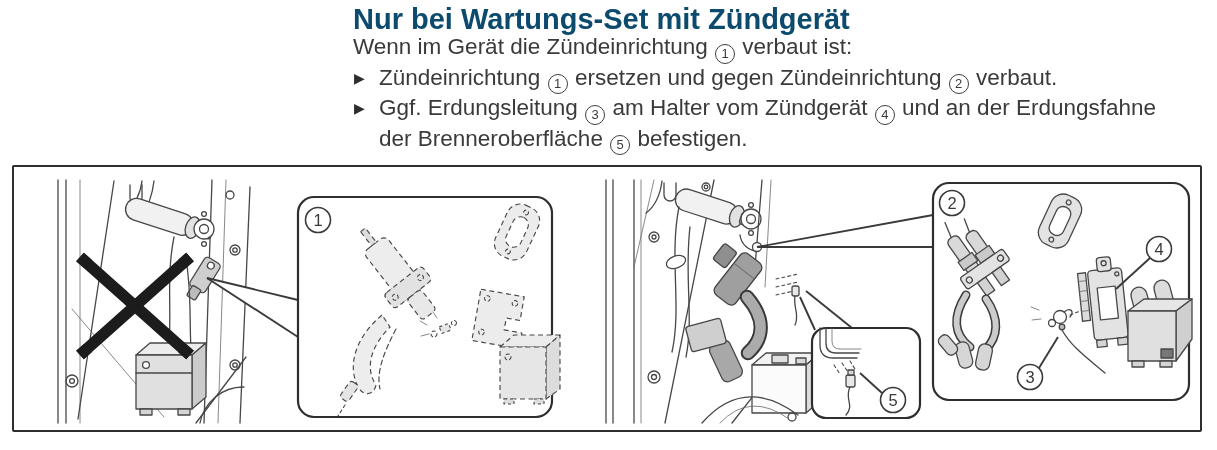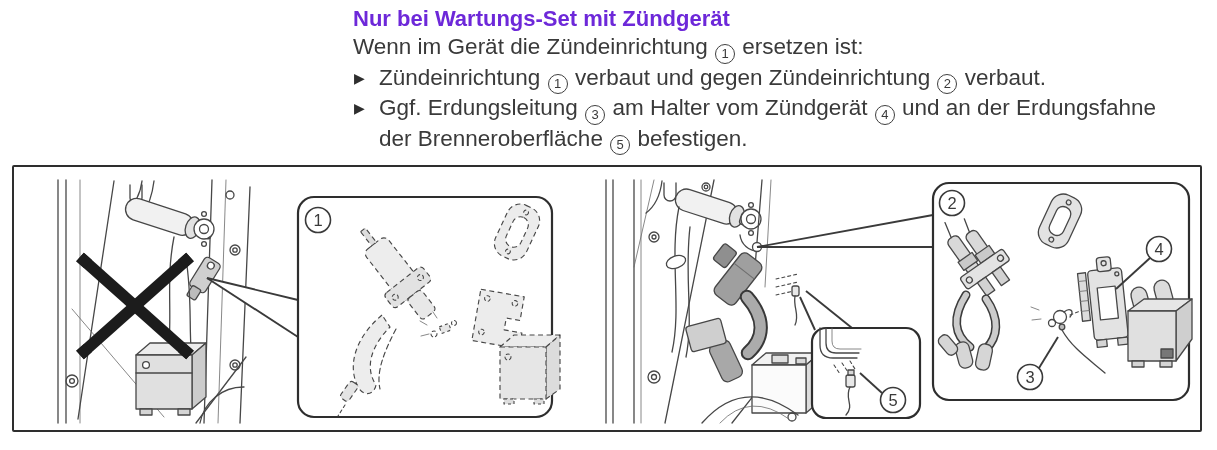--- a/index.html
+++ b/index.html
@@ -8,21 +8,21 @@
     background:#ffffff; overflow:hidden;
     font-family:"Liberation Sans", sans-serif;
     color:#3a3a3a;
   }
   
   .text-block {
     position:absolute; left:353px; top:5px; width:840px;
     font-size:22.5px; line-height:28px; color:#3a3a3a;
   }
   .text-block h1 {
-    margin:0; font-size:22px; line-height:28px; font-weight:bold; color:#6d28d9;
+    margin:0; font-size:29px; line-height:28px; font-weight:bold; color:#0c4a6e;
   }
   .text-block p { margin:0; }
   ul.bullets { margin:0; padding:0; list-style:none; width:826px; }
   ul.bullets li { position:relative; padding-left:26px; }
   .bullet-marker {
     position:absolute; left:1px; top:0; font-size:14px; line-height:28px; color:#2e2e2e;
   }
   .circ {
     display:inline-block; width:20px; height:20px; box-sizing:border-box;
     border:1.5px solid #3f3f3f; border-radius:50%;
@@ -49,27 +49,27 @@
   .cross { stroke:#1c1c1c; stroke-width:11.5; stroke-linecap:butt; fill:none; }
 </style>
 </head>
 <body>
 
 <div class="text-block">
   <h1>Nur bei Wartungs-Set mit Zündgerät</h1>
 
   <p><span>Wenn im Gerät die Zündeinrichtung</span>
     <span class="circ">1</span>
-    <span>ersetzen ist:</span></p>
+    <span>verbaut ist:</span></p>
 
   <ul class="bullets">
     <li>
       <span class="bullet-marker">▶</span><span>Zündeinrichtung</span>
       <span class="circ">1</span>
-      <span>verbaut und gegen Zündeinrichtung</span>
+      <span>ersetzen und gegen Zündeinrichtung</span>
       <span class="circ">2</span>
       <span>verbaut.</span>
     </li>
     <li>
       <span class="bullet-marker">▶</span><span>Ggf. Erdungsleitung</span>
       <span class="circ">3</span>
       <span>am Halter vom Zündgerät</span>
       <span class="circ">4</span>
       <span>und an der Erdungsfahne der Brenneroberfläche</span>
       <span class="circ">5</span>

